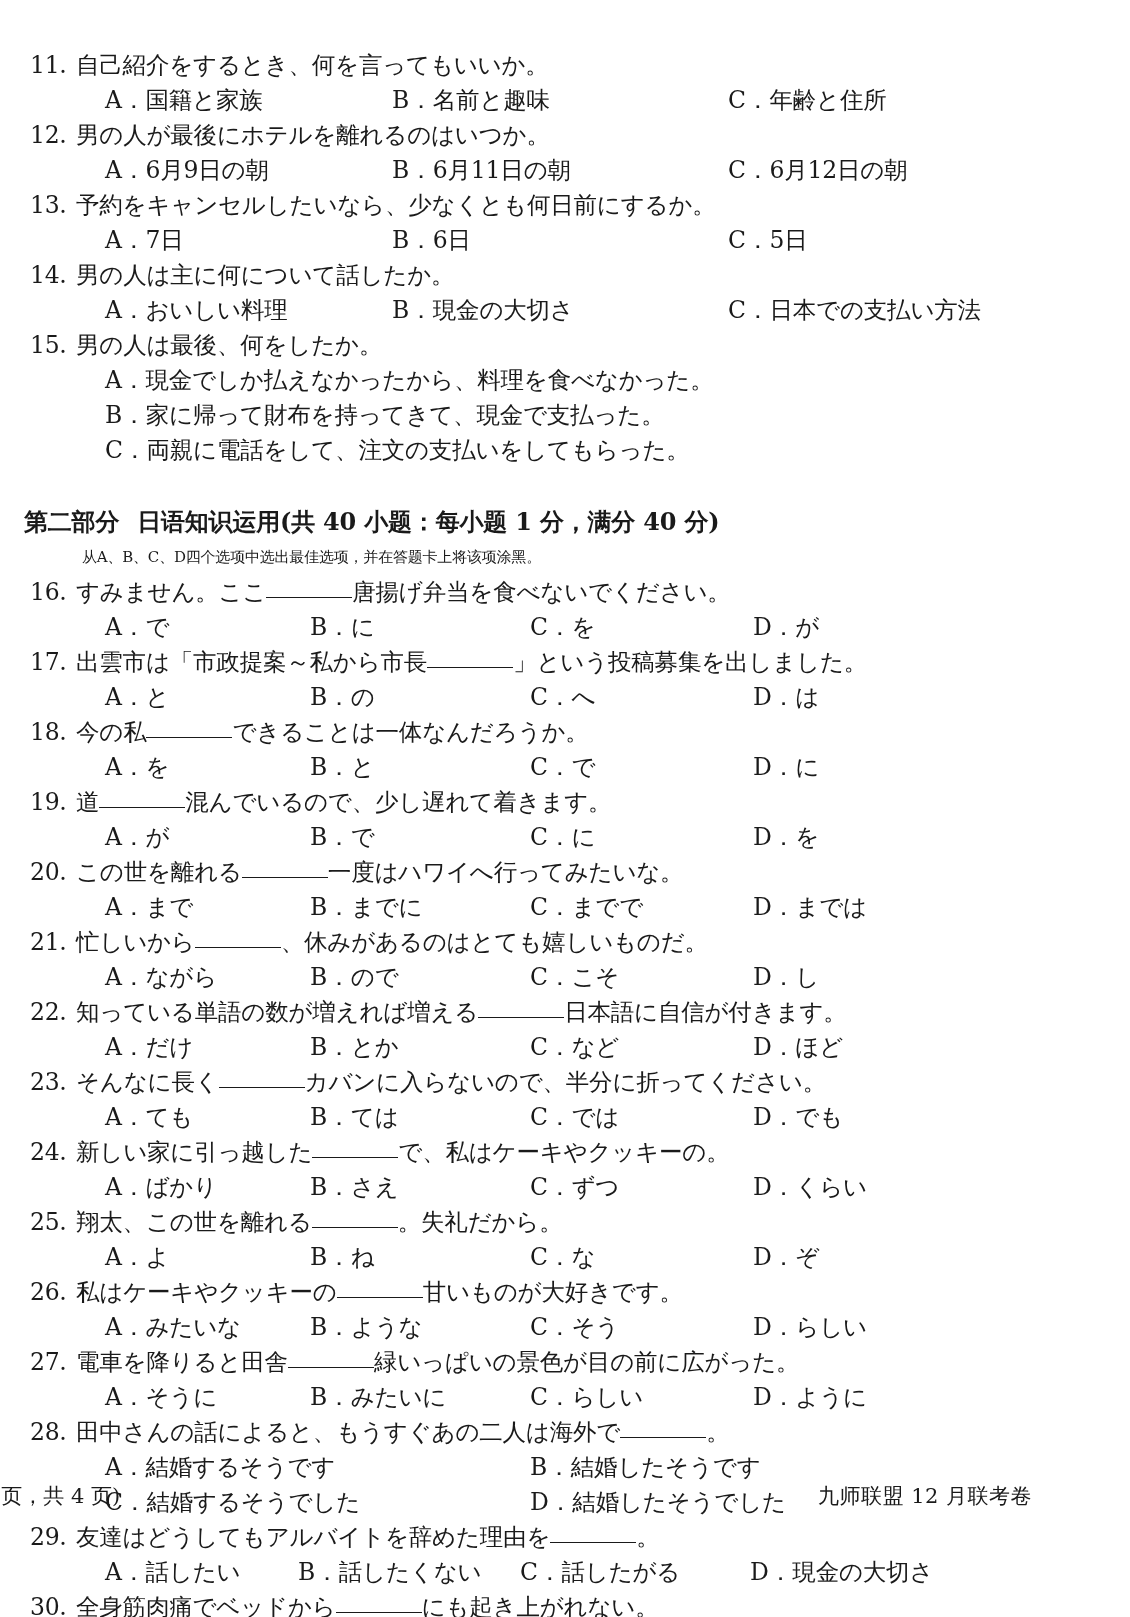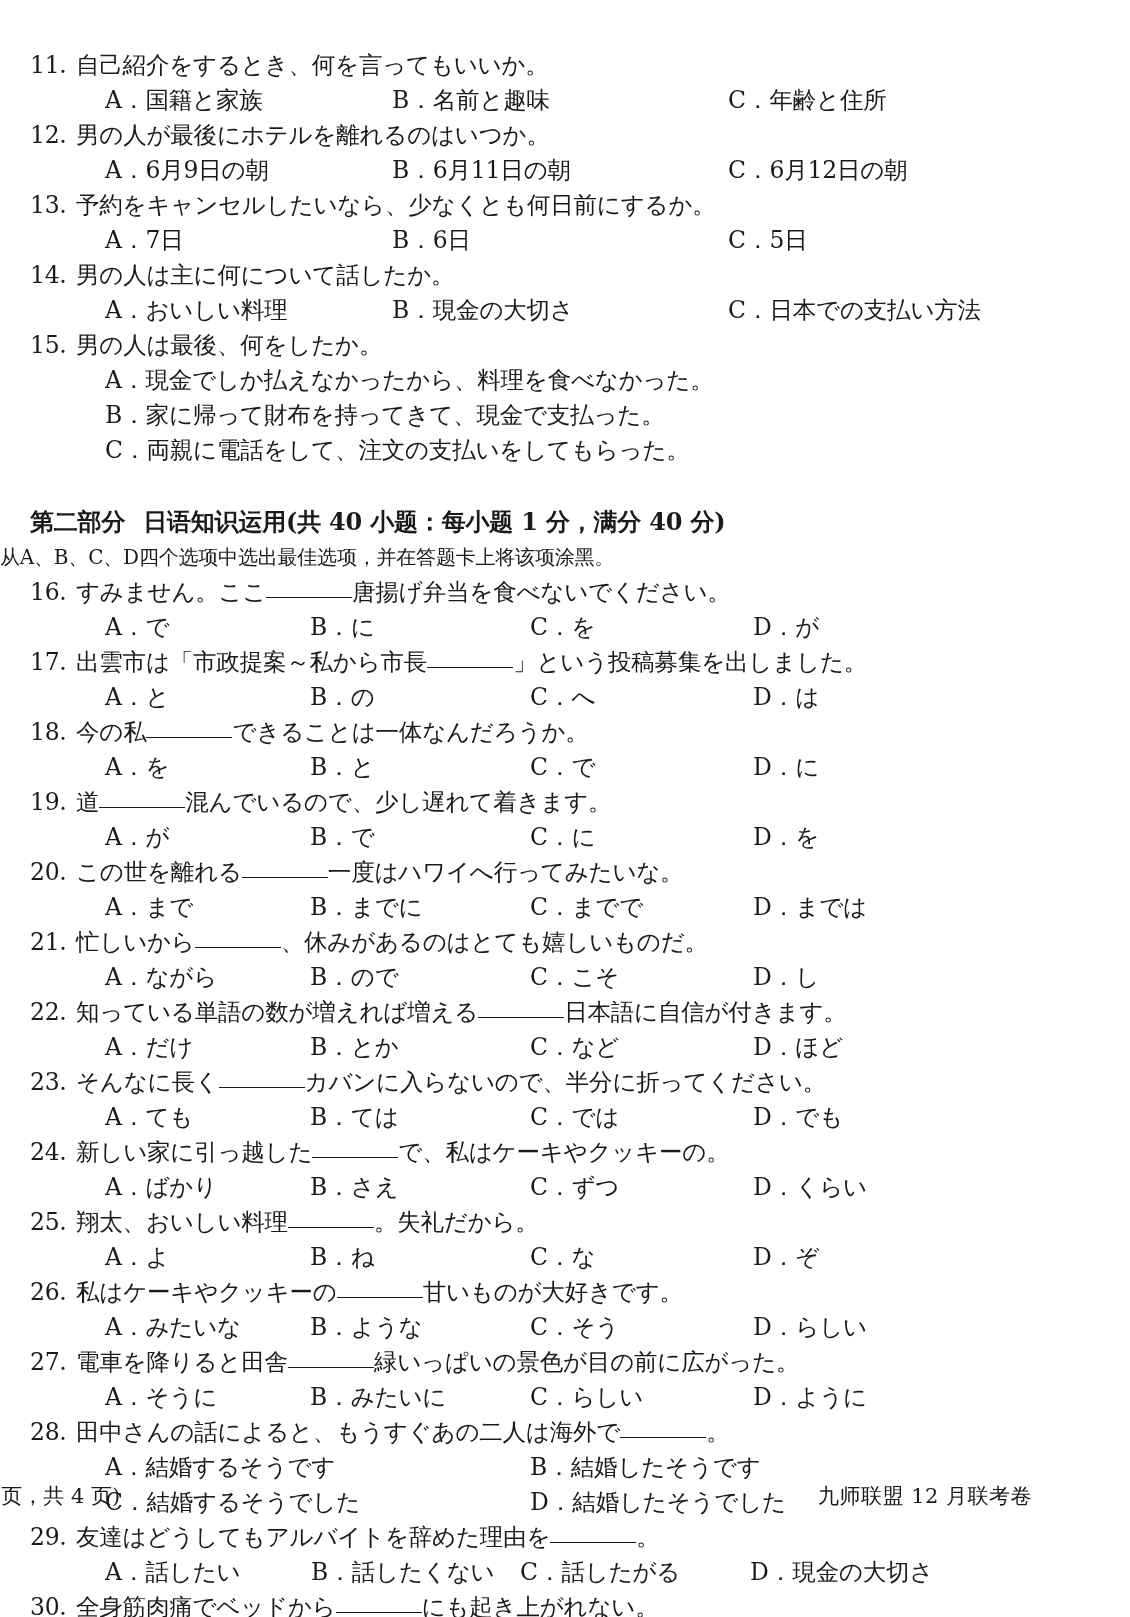--- a/index.html
+++ b/index.html
@@ -77,45 +77,46 @@
   .c3 .o3 { left: 728px; }
 
   
   .c4 .o1 { left: 105px; }
   .c4 .o2 { left: 310px; }
   .c4 .o3 { left: 530px; }
   .c4 .o4 { left: 753px; }
 
   
   .c4n .o1 { left: 105px; }
-  .c4n .o2 { left: 311px; text-align: right; }
+  .c4n .o2 { left: 298px; text-align: right; }
   .c4n .o3 { left: 520px; }
   .c4n .o4 { left: 750px; }
 
   
   .c2 .o1, .c2 .o3 { left: 105px; }
   .c2 .o2, .c2 .o4 { left: 530px; }
 
   
   .stack .opt { left: 105px; position: relative; display: block; }
 
   
   .section-head {
     font-size: 24px;
     line-height: 36px;
     font-weight: bold;
-    padding-left: 30px;
+    padding-left: 24px;
     margin-top: 36px;
     white-space: nowrap;
     letter-spacing: -0.2px;
   }
   .section-head .gap { display: inline-block; width: 18px; }
   .section-instr {
-    font-size: 20px;
+    font-size: 15px;
     line-height: 35px;
+    padding-left: 82px;
     white-space: nowrap;
     letter-spacing: -0.2px;
   }
 
   
   .footer {
     position: absolute;
     left: 0;
     top: 1476px;
     width: 1130px;
@@ -321,21 +322,21 @@
         <span class="opt o1"><span class="lab">A．</span><span>ばかり</span></span>
         <span class="opt o2"><span class="lab">B．</span><span>さえ</span></span>
         <span class="opt o3"><span class="lab">C．</span><span>ずつ</span></span>
         <span class="opt o4"><span class="lab">D．</span><span>くらい</span></span>
       </div>
     </div>
 
     <div class="q">
       <div class="q-stem">
         <span class="q-num">25.</span>
-        <span class="q-text"><span>翔太、おいしい料理</span><span class="blank b-wide"></span><span>。失礼だから。</span></span>
+        <span class="q-text"><span>翔太、この世を離れる</span><span class="blank b-wide"></span><span>。失礼だから。</span></span>
       </div>
       <div class="opts c4">
         <span class="opt o1"><span class="lab">A．</span><span>よ</span></span>
         <span class="opt o2"><span class="lab">B．</span><span>ね</span></span>
         <span class="opt o3"><span class="lab">C．</span><span>な</span></span>
         <span class="opt o4"><span class="lab">D．</span><span>ぞ</span></span>
       </div>
     </div>
 
     <div class="q">

